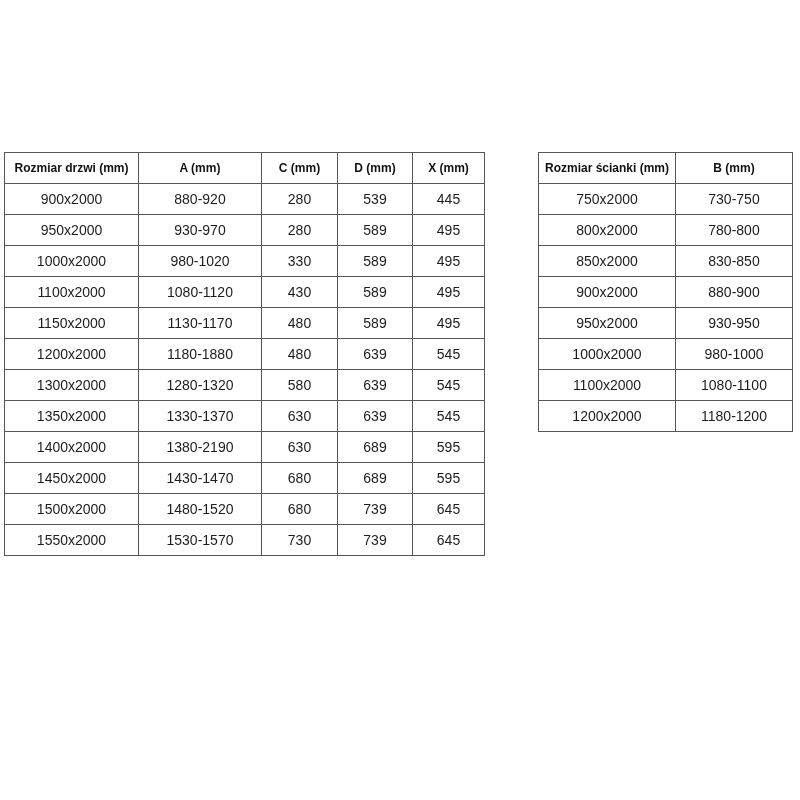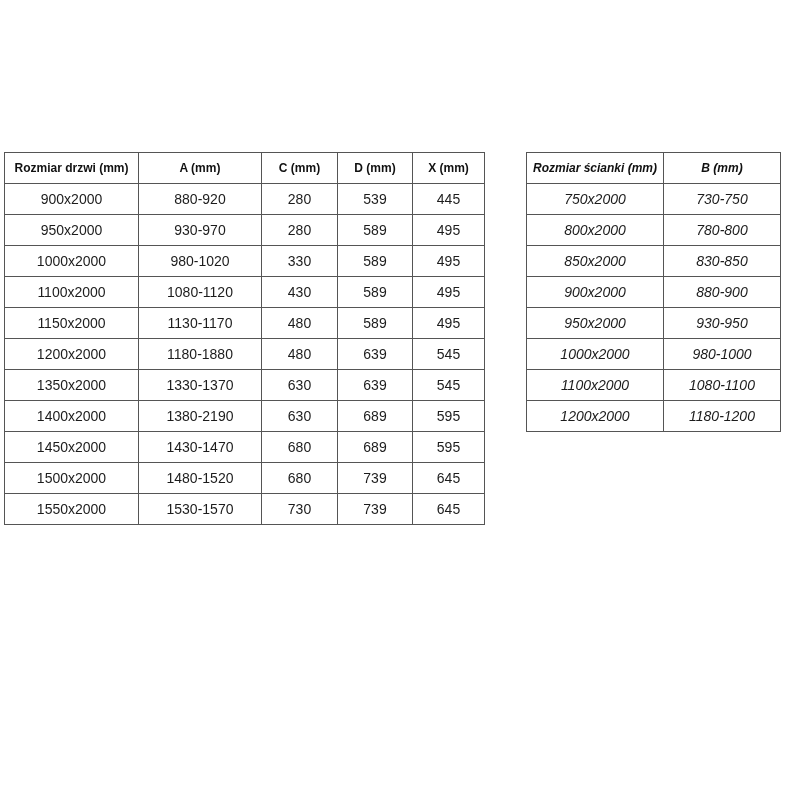--- a/index.html
+++ b/index.html
@@ -16,21 +16,21 @@
     width: 800px;
     height: 800px;
     background: #ffffff;
     overflow: hidden;
   }
   .table-wrap {
     position: absolute;
     top: 152px;
   }
   .table-wrap.left { left: 4px; }
-  .table-wrap.right { left: 526px; font-style: italic; }
+  .table-wrap.right { left: 538px; }
   table.spec {
     border-collapse: collapse;
     table-layout: fixed;
   }
   table.spec th,
   table.spec td {
     border: 1px solid #555555;
     text-align: center;
     vertical-align: middle;
     height: 30px;
@@ -110,20 +110,27 @@
             <td>495</td>
           </tr>
           <tr>
             <td>1200x2000</td>
             <td>1180-1880</td>
             <td>480</td>
             <td>639</td>
             <td>545</td>
           </tr>
           <tr>
+            <td>1300x2000</td>
+            <td>1280-1320</td>
+            <td>580</td>
+            <td>639</td>
+            <td>545</td>
+          </tr>
+          <tr>
             <td>1350x2000</td>
             <td>1330-1370</td>
             <td>630</td>
             <td>639</td>
             <td>545</td>
           </tr>
           <tr>
             <td>1400x2000</td>
             <td>1380-2190</td>
             <td>630</td>

